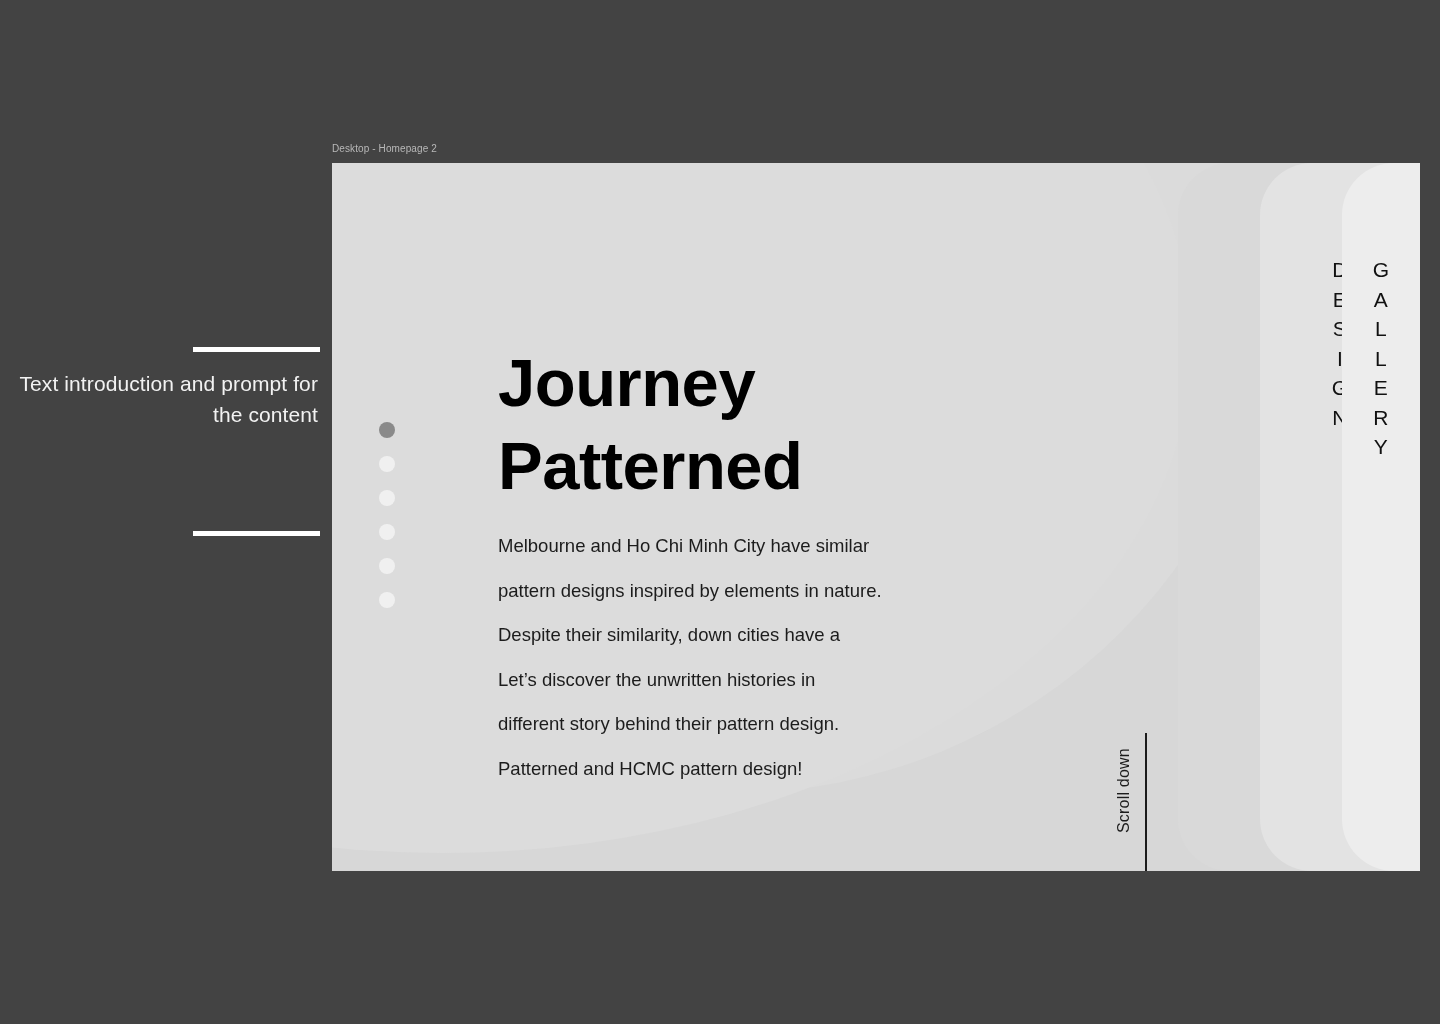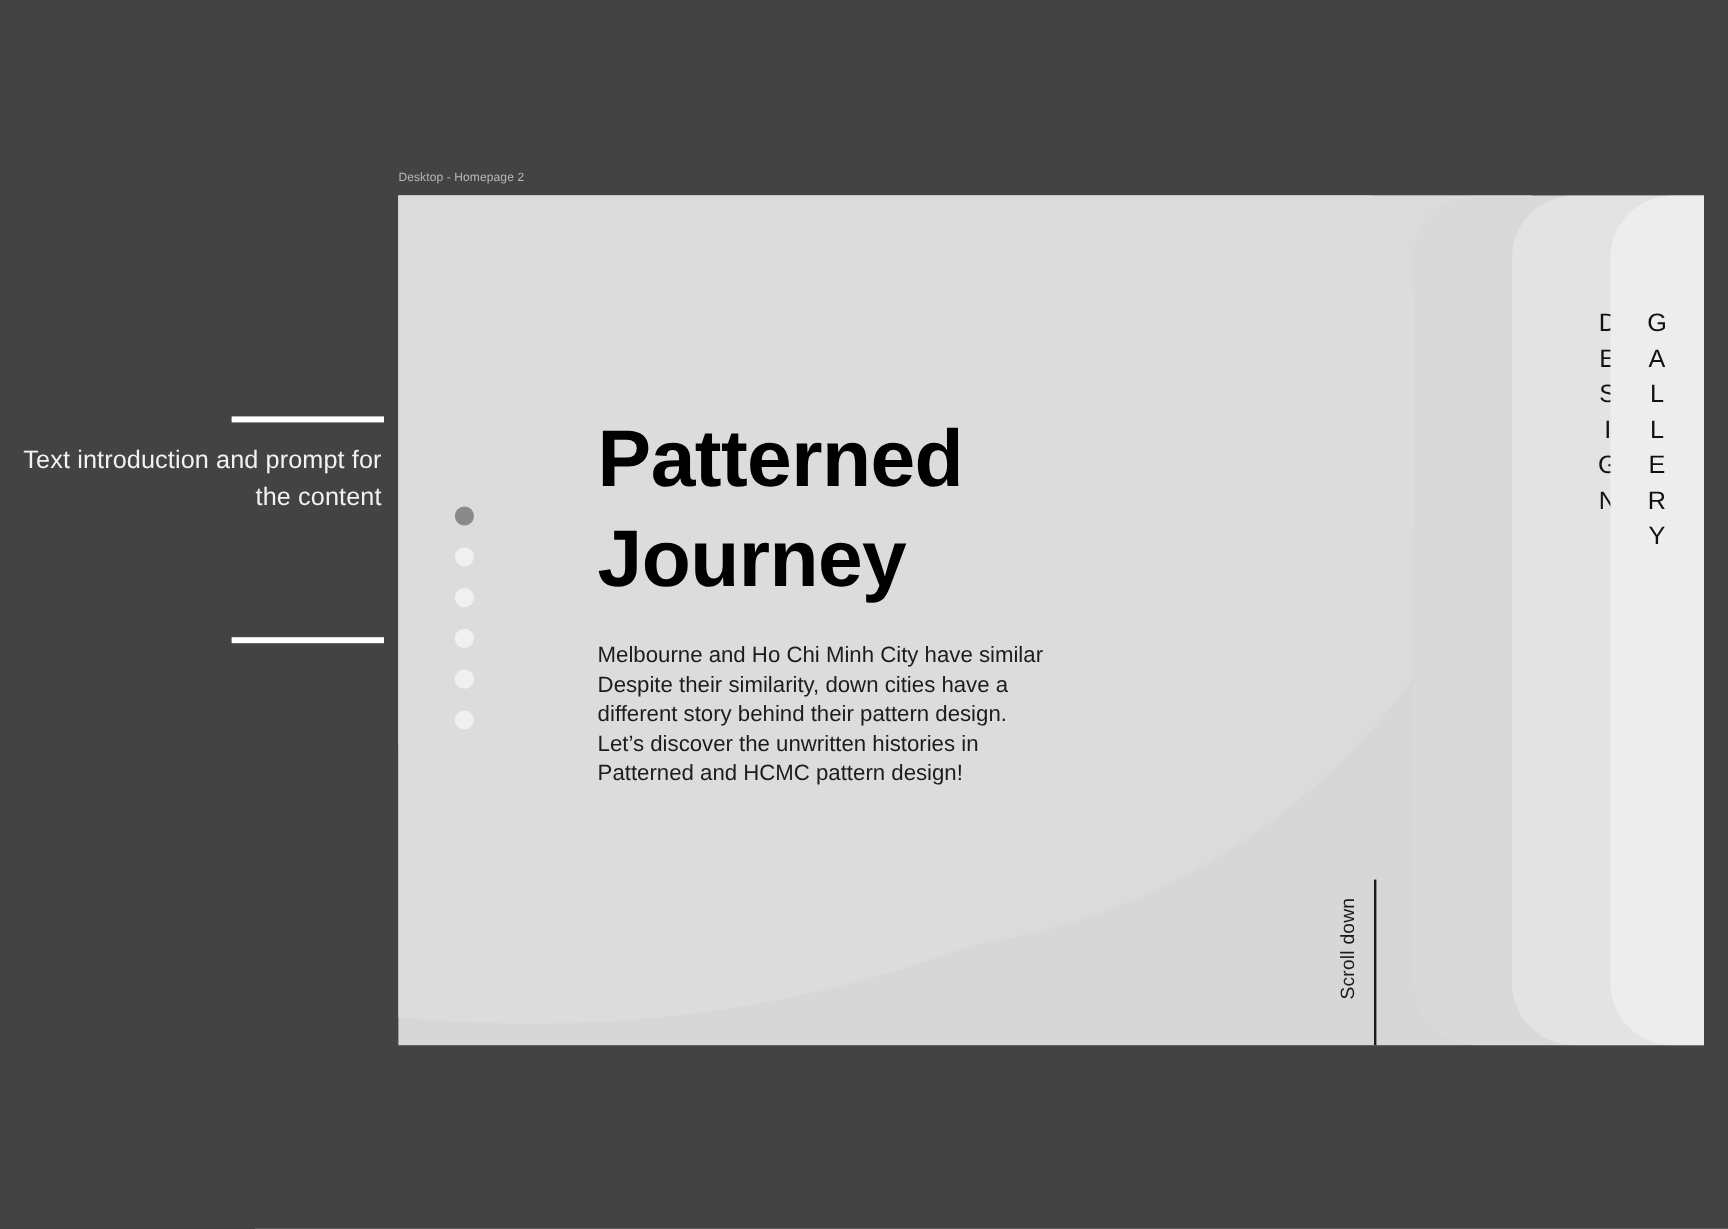--- a/index.html
+++ b/index.html
@@ -168,21 +168,21 @@
     letter-spacing: -0.5px;
   }
 
   .hero-body {
     margin-top: 27px;
     font-size: 18.5px;
     line-height: 24.6px;
     color: #1c1c1c;
   }
 
-  .hero-body div { white-space: nowrap; }
+  .hero-body div { white-space: nowrap; margin-top: 20px; }
 
   
   .scroll-down {
     position: absolute;
     left: 783px;
     top: 570px;
     height: 138px;
     display: flex;
     align-items: flex-start;
   }
@@ -266,28 +266,29 @@
     <div class="dot active"></div>
     <div class="dot"></div>
     <div class="dot"></div>
     <div class="dot"></div>
     <div class="dot"></div>
     <div class="dot"></div>
   </div>
 
   <div class="hero">
     <div class="hero-title">
+      <div>Journey</div>
       <div>Patterned</div>
-      <div>Journey</div>
     </div>
     <div class="hero-body">
       <div>Melbourne and Ho Chi Minh City have similar</div>
+      <div>pattern designs inspired by elements in nature.</div>
       <div>Despite their similarity, down cities have a</div>
+      <div>Let’s discover the unwritten histories in</div>
       <div>different story behind their pattern design.</div>
-      <div>Let’s discover the unwritten histories in</div>
       <div>Patterned and HCMC pattern design!</div>
     </div>
   </div>
 
   <div class="scroll-down">
     <div class="scroll-down-label">Scroll down</div>
     <div class="scroll-down-line"></div>
   </div>
 
 </div>

